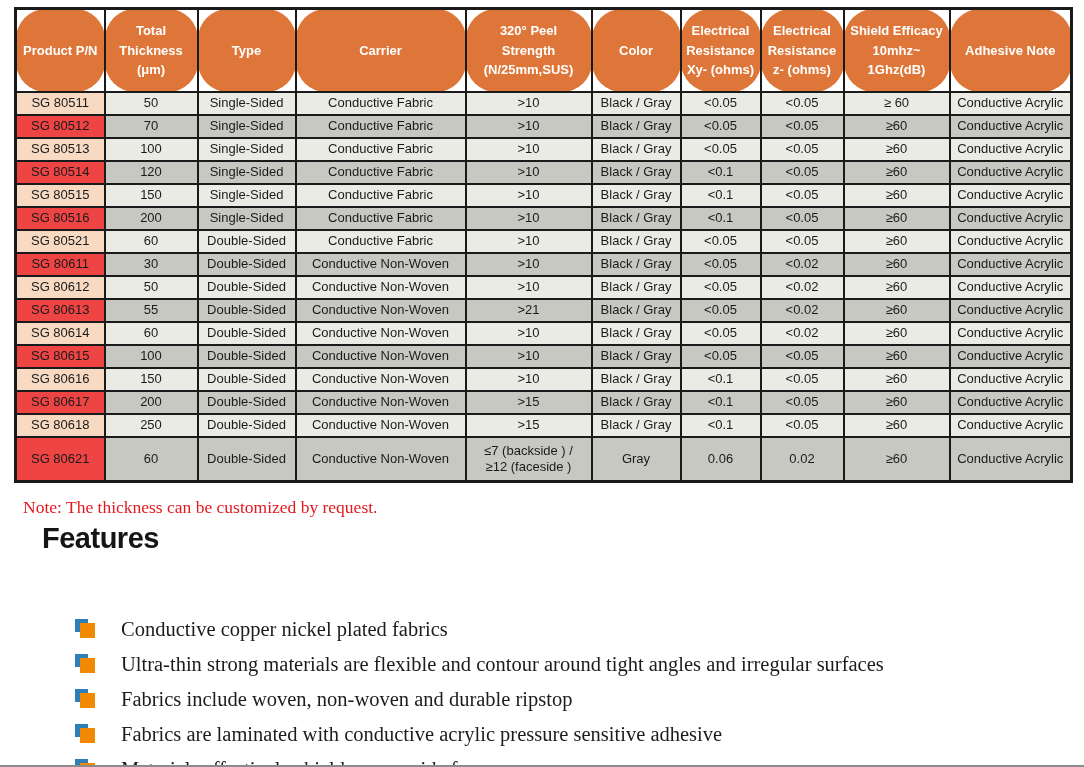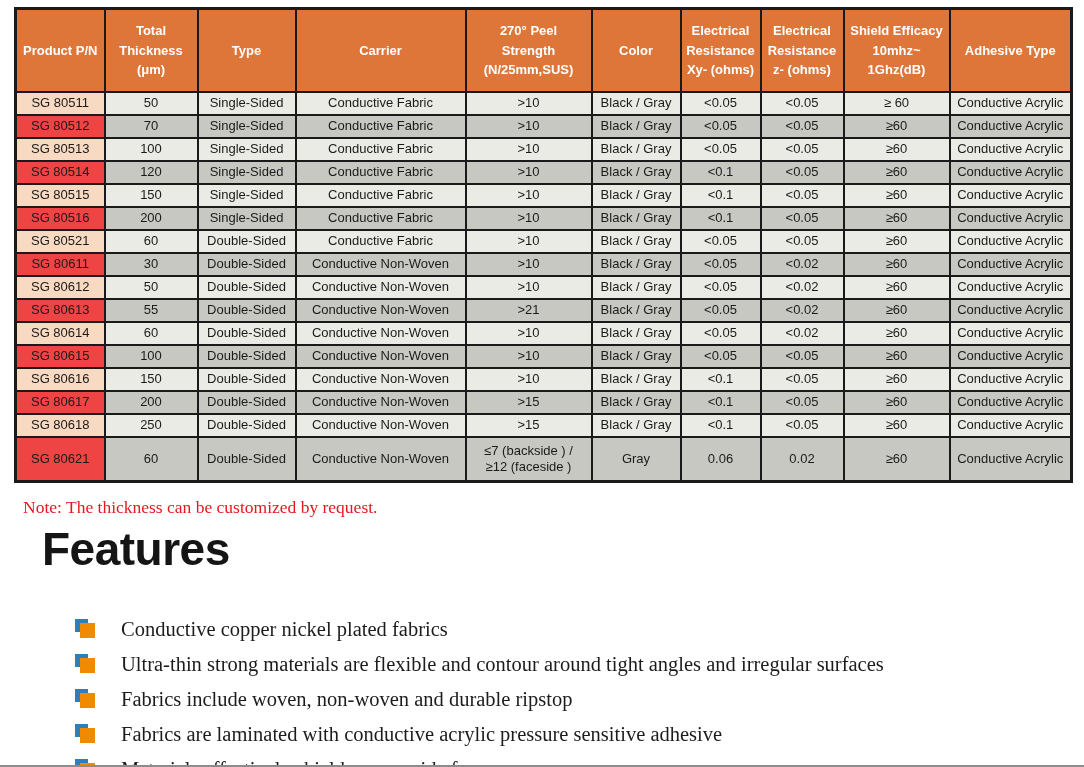--- a/index.html
+++ b/index.html
@@ -29,20 +29,21 @@
     padding: 0 2px;
     overflow: hidden;
   }
   table.spec th {
     background: #DF7639;
     color: #ffffff;
     font-weight: bold;
     white-space: pre-line;
     line-height: 1.5;
     height: 81px;
+    border-radius: 30px;
   }
   table.spec td { white-space: pre-line; line-height: 1.25; }
   table.spec tbody tr { height: 23px; }
   table.spec tbody tr.tall { height: 44px; }
   tr.odd  td { background: #EBEBE5; }
   tr.even td { background: #C8C8C3; }
   tr.odd  td.pn { background: #F8DAC2; }
   tr.even td.pn { background: #ef4444; }
 
   
@@ -53,21 +54,21 @@
     font-family: "Liberation Serif", serif;
     font-size: 17.5px;
     color: #E3191E;
   }
 
   
   .features-title {
     position: absolute;
     left: 42px; top: 522px;
     margin: 0;
-    font-size: 46px;
+    font-size: 29px;
     font-weight: bold;
     letter-spacing: -0.5px;
     color: #151515;
   }
   .features-list {
     position: absolute;
     left: 75px; top: 618px;
     margin: 0; padding: 0;
     list-style: none;
     text-align: right;
@@ -133,34 +134,34 @@
       <col style="width:122px">
     </colgroup>
     <thead>
       <tr>
         <th>Product P/N</th>
         <th>Total
 Thickness
 (μm)</th>
         <th>Type</th>
         <th>Carrier</th>
-        <th>270° Peel
+        <th>320° Peel
 Strength
 (N/25mm,SUS)</th>
         <th>Color</th>
         <th>Electrical
 Resistance
 Xy- (ohms)</th>
         <th>Electrical
 Resistance
 z- (ohms)</th>
         <th>Shield Efficacy
 10mhz~
 1Ghz(dB)</th>
-        <th>Adhesive Type</th>
+        <th>Adhesive Note</th>
       </tr>
     </thead>
     <tbody id="spec-tbody">
         <tr class="odd">
           <td class="pn">SG 80511</td>
           <td>50</td>
           <td>Single-Sided</td>
           <td>Conductive Fabric</td>
           <td>&gt;10</td>
           <td>Black / Gray</td>

